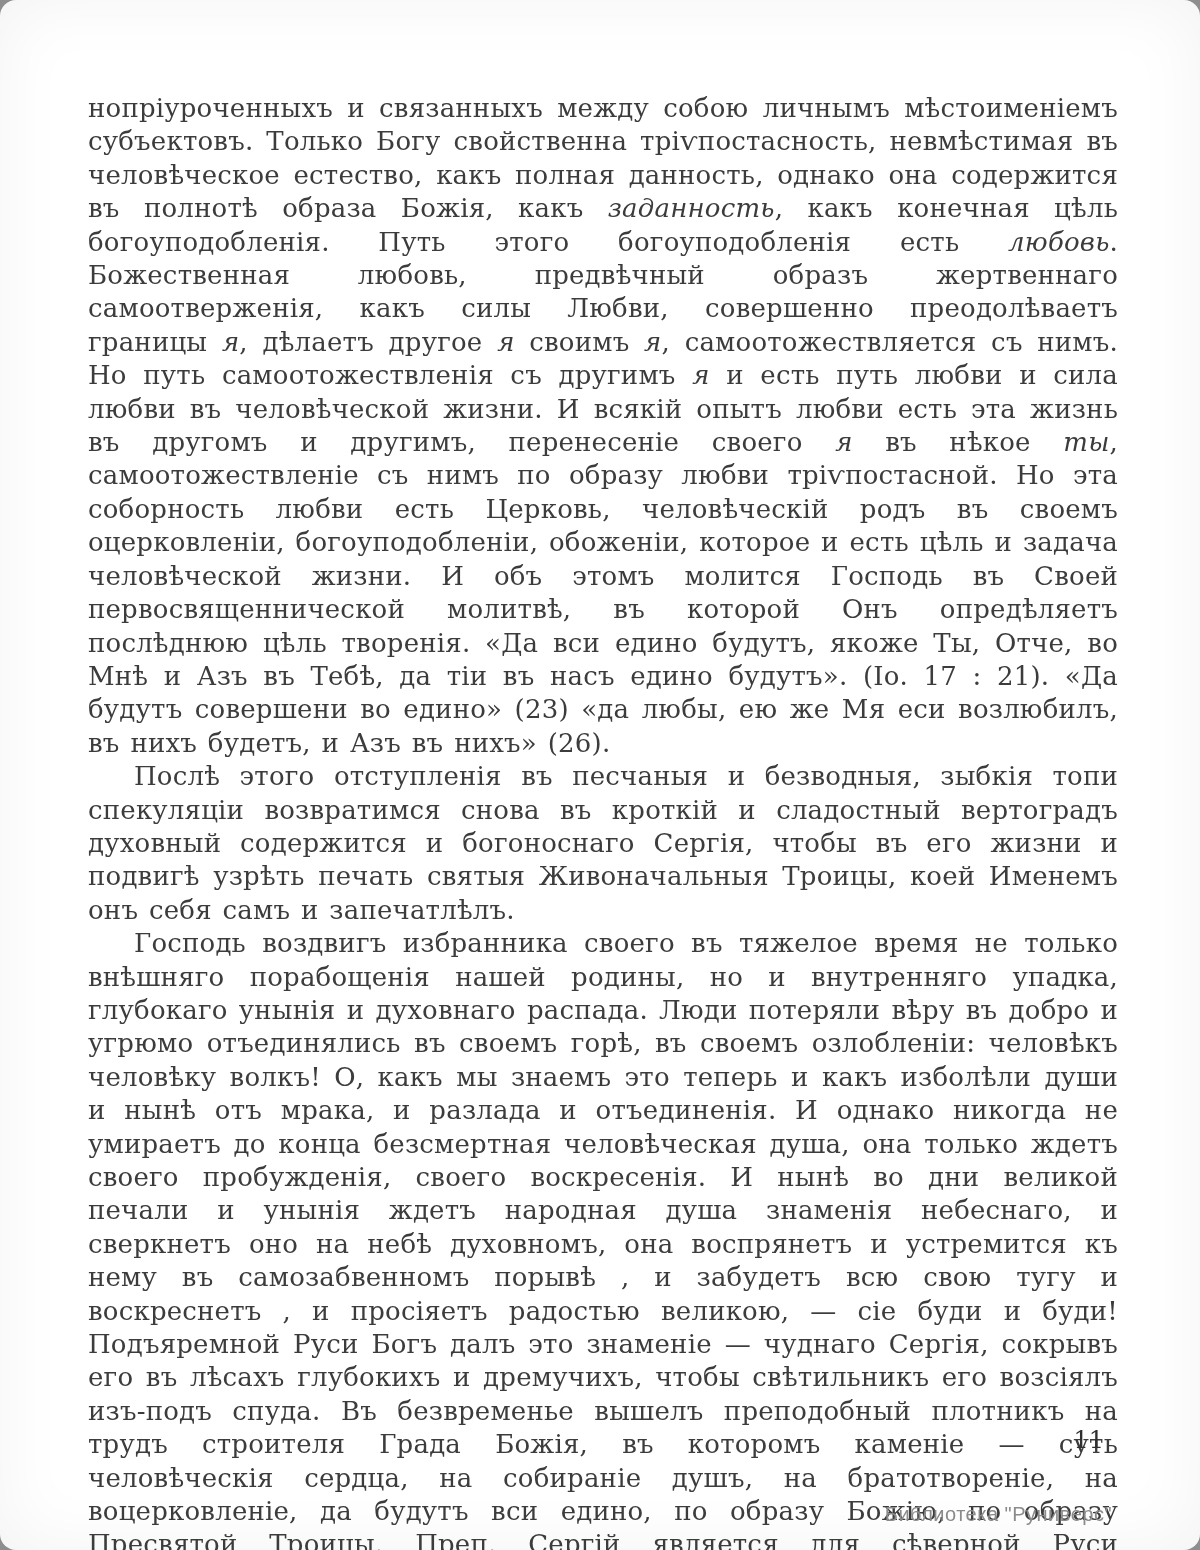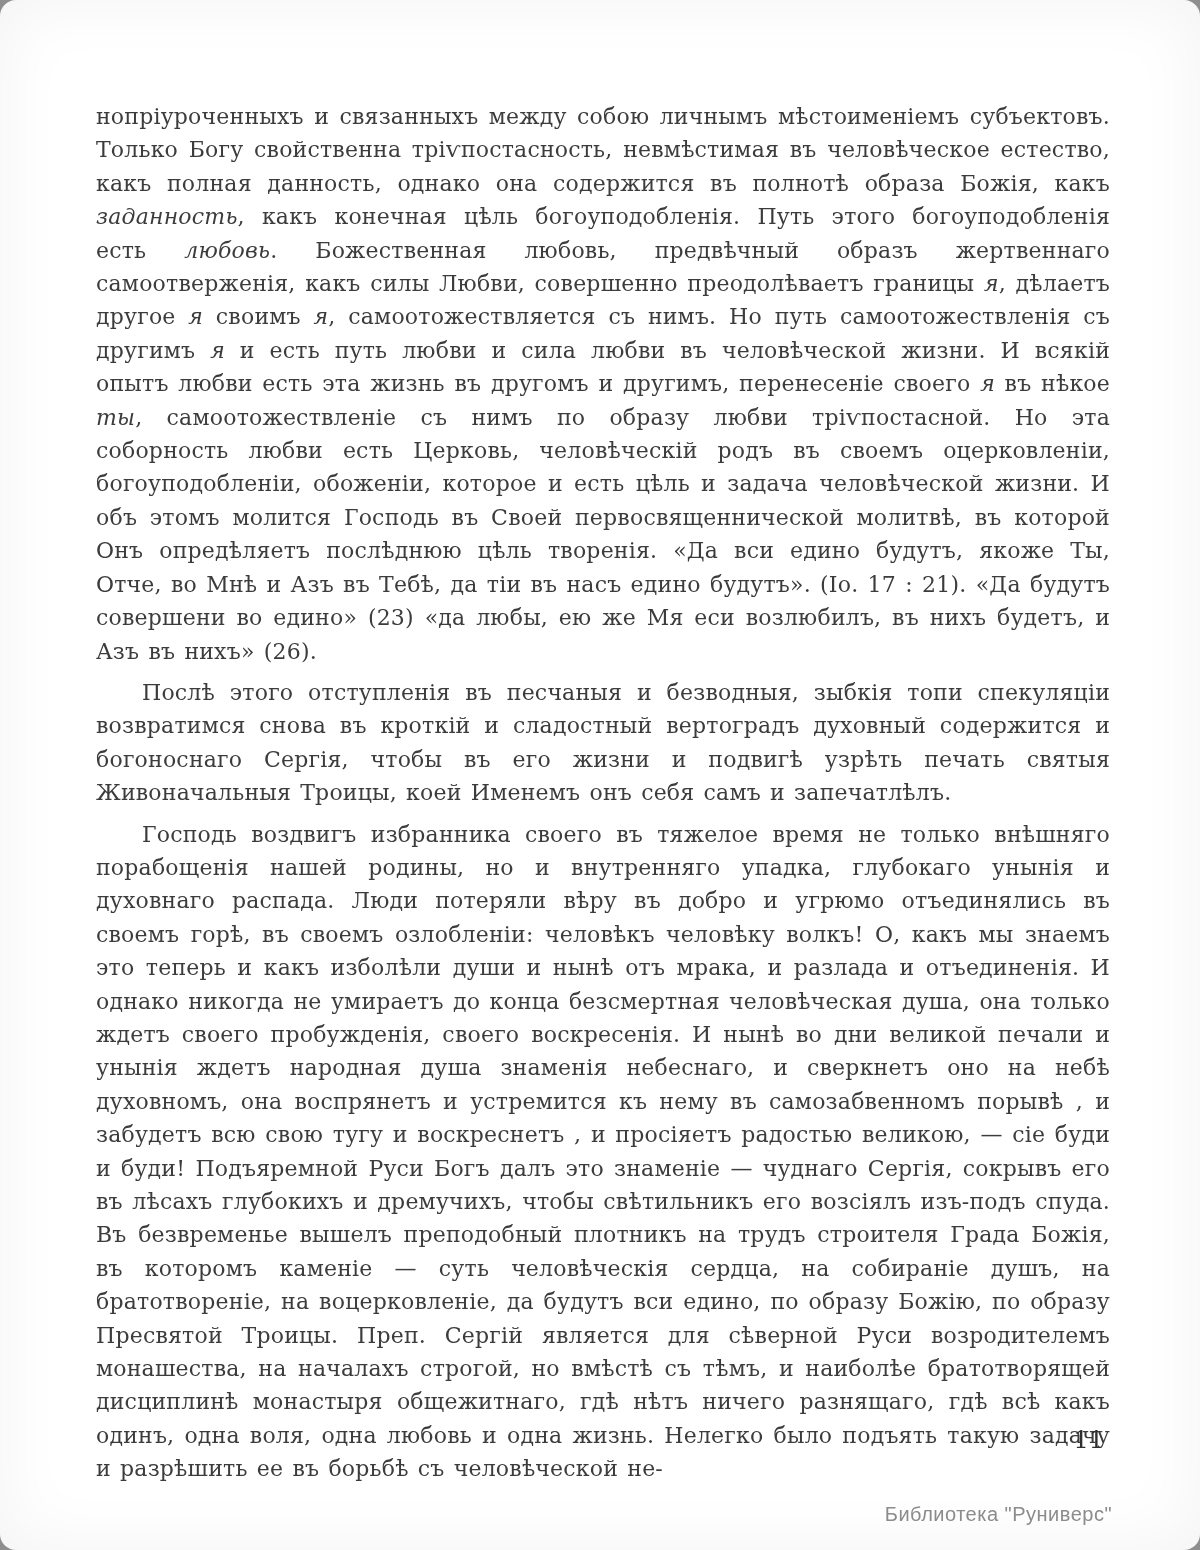--- a/index.html
+++ b/index.html
@@ -20,22 +20,22 @@
     color: #3c3c3c;
   }
   .text-block {
     position: absolute;
     top: 92px;
     left: 88px;
     right: 82px;
     text-align: justify;
   }
   .para {
-    margin: 8px;
-    font-size: 22px;
+    margin: 0;
+    font-size: 26px;
     line-height: 33.4px;
     word-spacing: 0.09em;
     letter-spacing: 0.2px;
     text-align: justify;
   }
   .para.indent {
     text-indent: 46px;
   }
   .it {
     font-style: italic;

